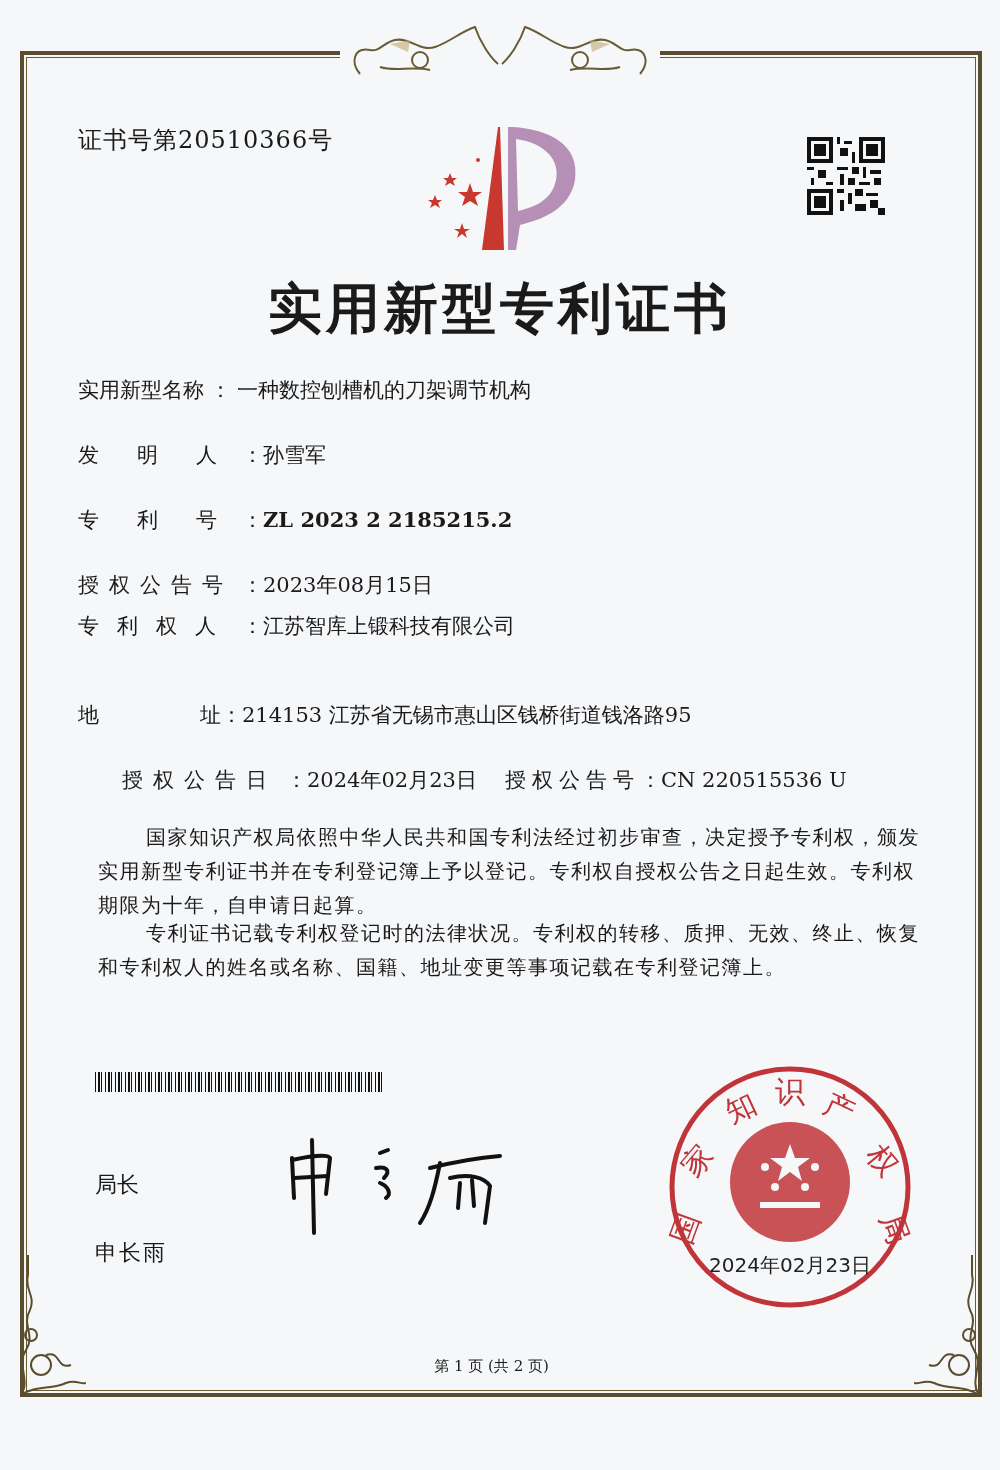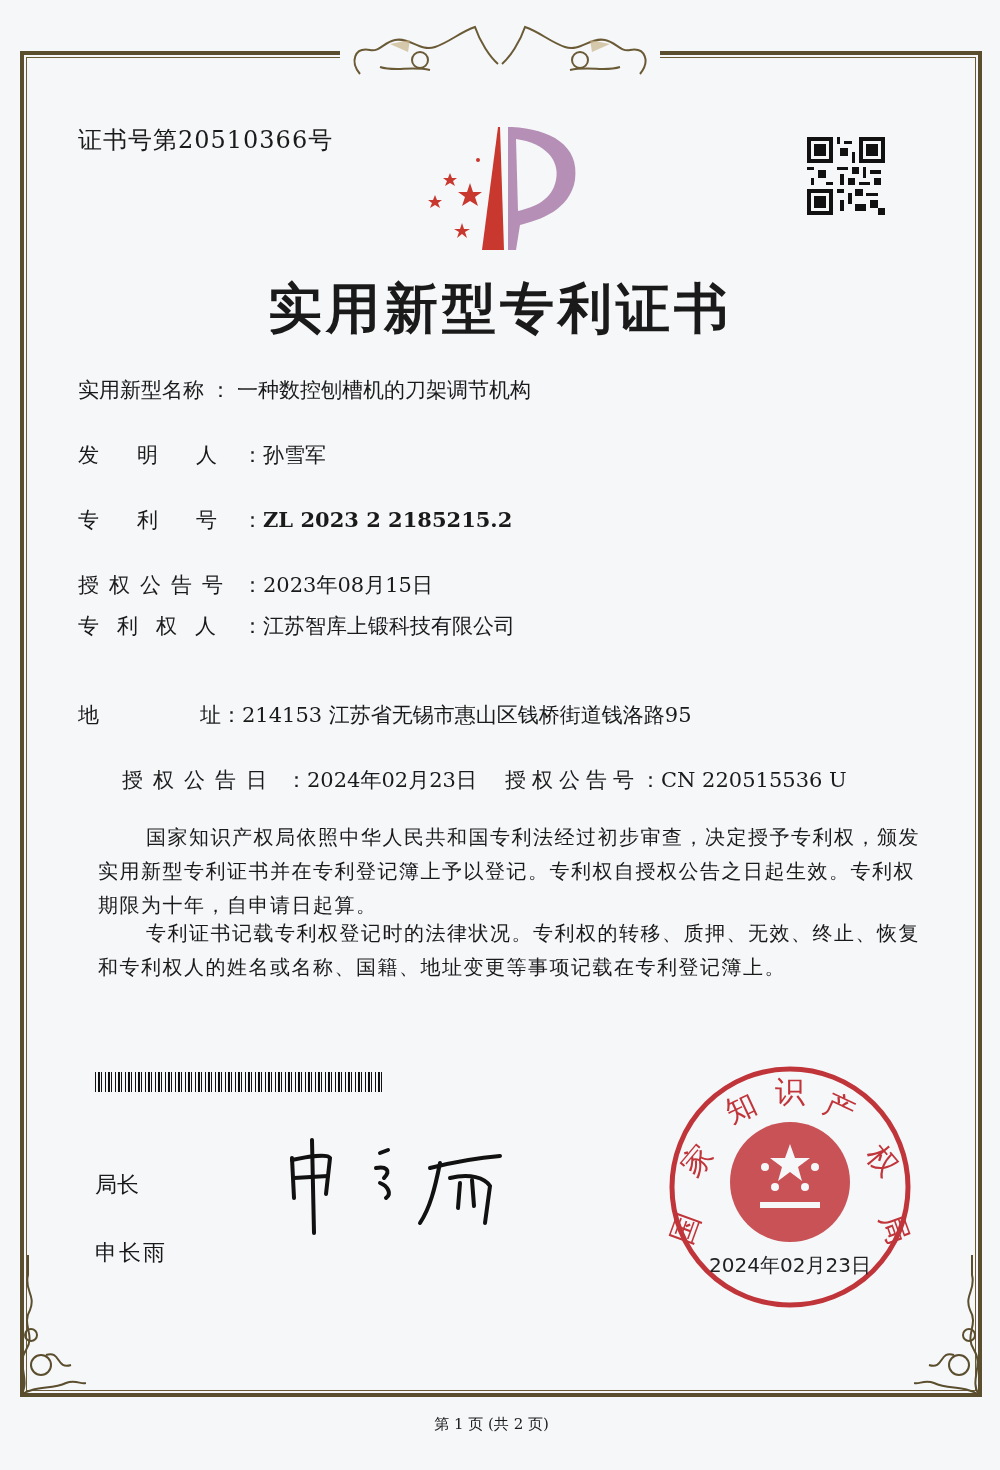--- a/index.html
+++ b/index.html
@@ -43,21 +43,21 @@
     text-indent:48px; letter-spacing:1.5px;
   }
   .barcode {
     left:95px; top:1072px; width:290px; height:20px;
     background:repeating-linear-gradient(90deg,#111 0 1px,transparent 1px 3px,#111 3px 5px,transparent 5px 6px,#111 6px 7px,transparent 7px 10px);
   }
   .director-title { left:95px; top:1170px; font-size:22px; font-family:Liberation Mono, monospace; }
   .director-name { left:95px; top:1238px; font-size:22px; font-family:"DejaVu Sans", sans-serif; letter-spacing:2px; }
   .signature { left:280px; top:1128px; width:240px; height:110px; }
   .seal { left:665px; top:1062px; width:250px; height:250px; }
-  .footer { left:0; width:983px; top:1415px; text-align:center; font-size:15px; }
+  .footer { left:0; width:983px; top:1357px; text-align:center; font-size:15px; }
 </style>
 </head>
 <body>
 
 <div class="frame-outer"></div>
 <div class="frame-inner"></div>
 
 <svg class="ornament-top abs" viewBox="0 0 320 60">
   <rect x="0" y="0" width="320" height="60" fill="#f6f7f9"></rect>
   <g fill="none" stroke="#6a5b36" stroke-width="2">

